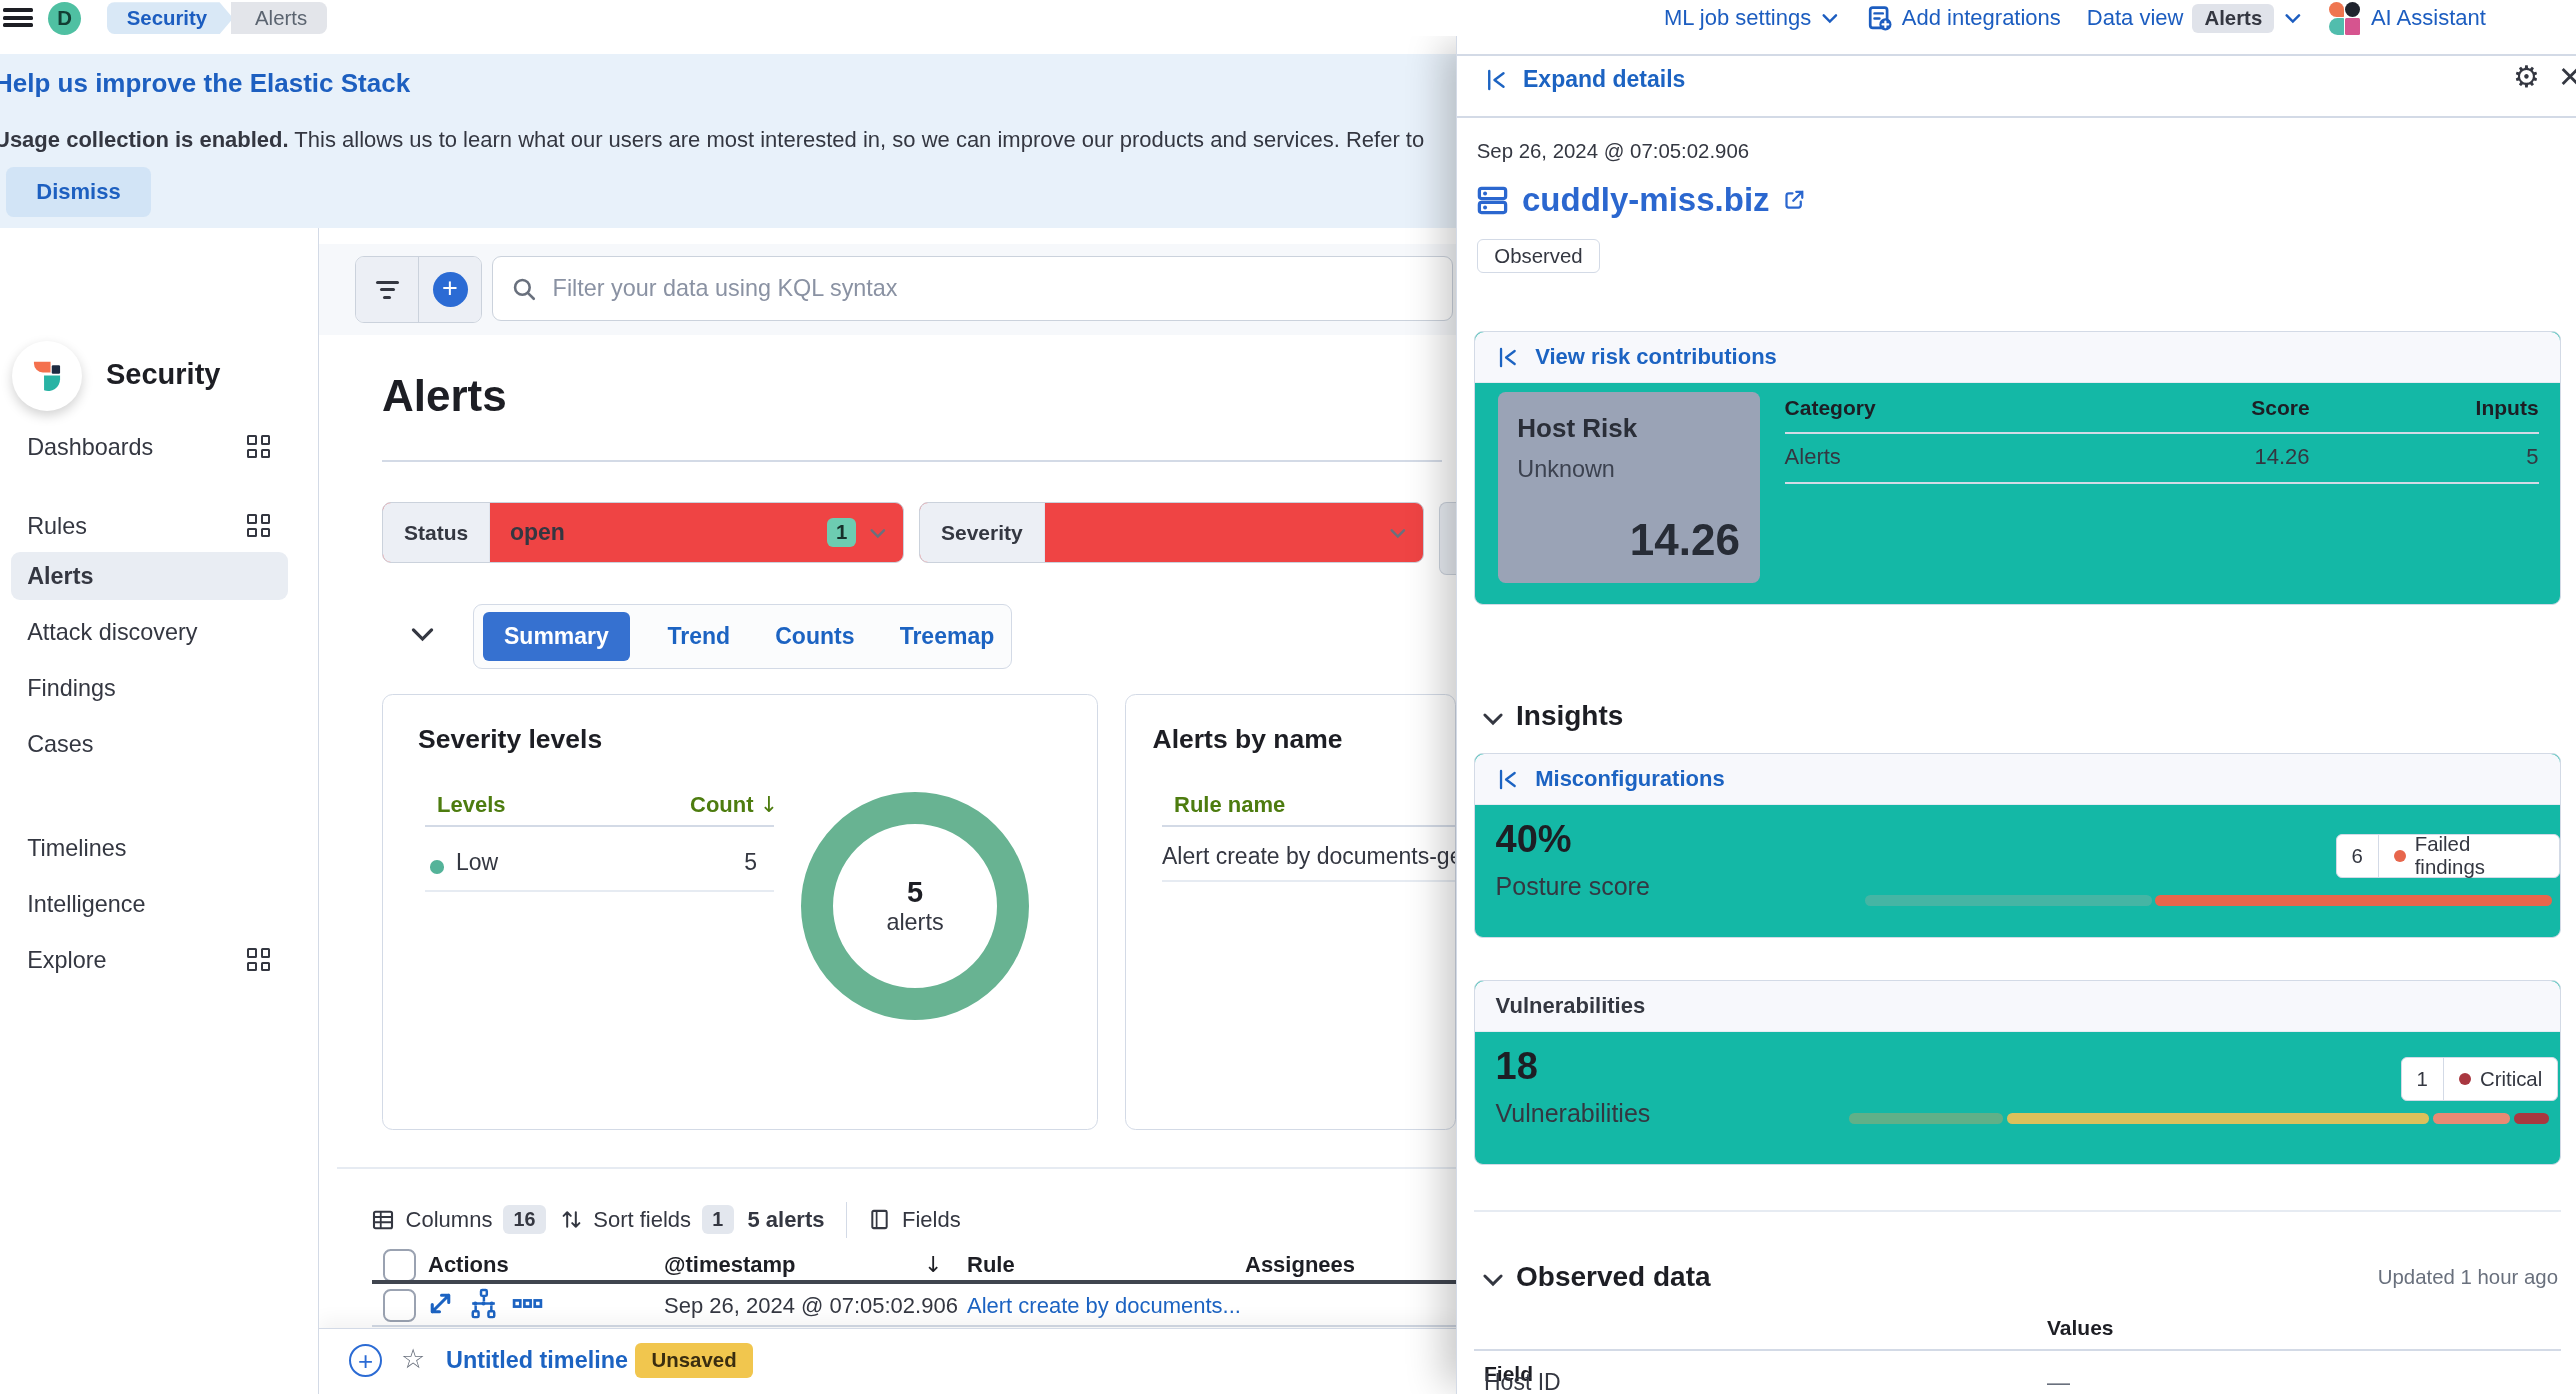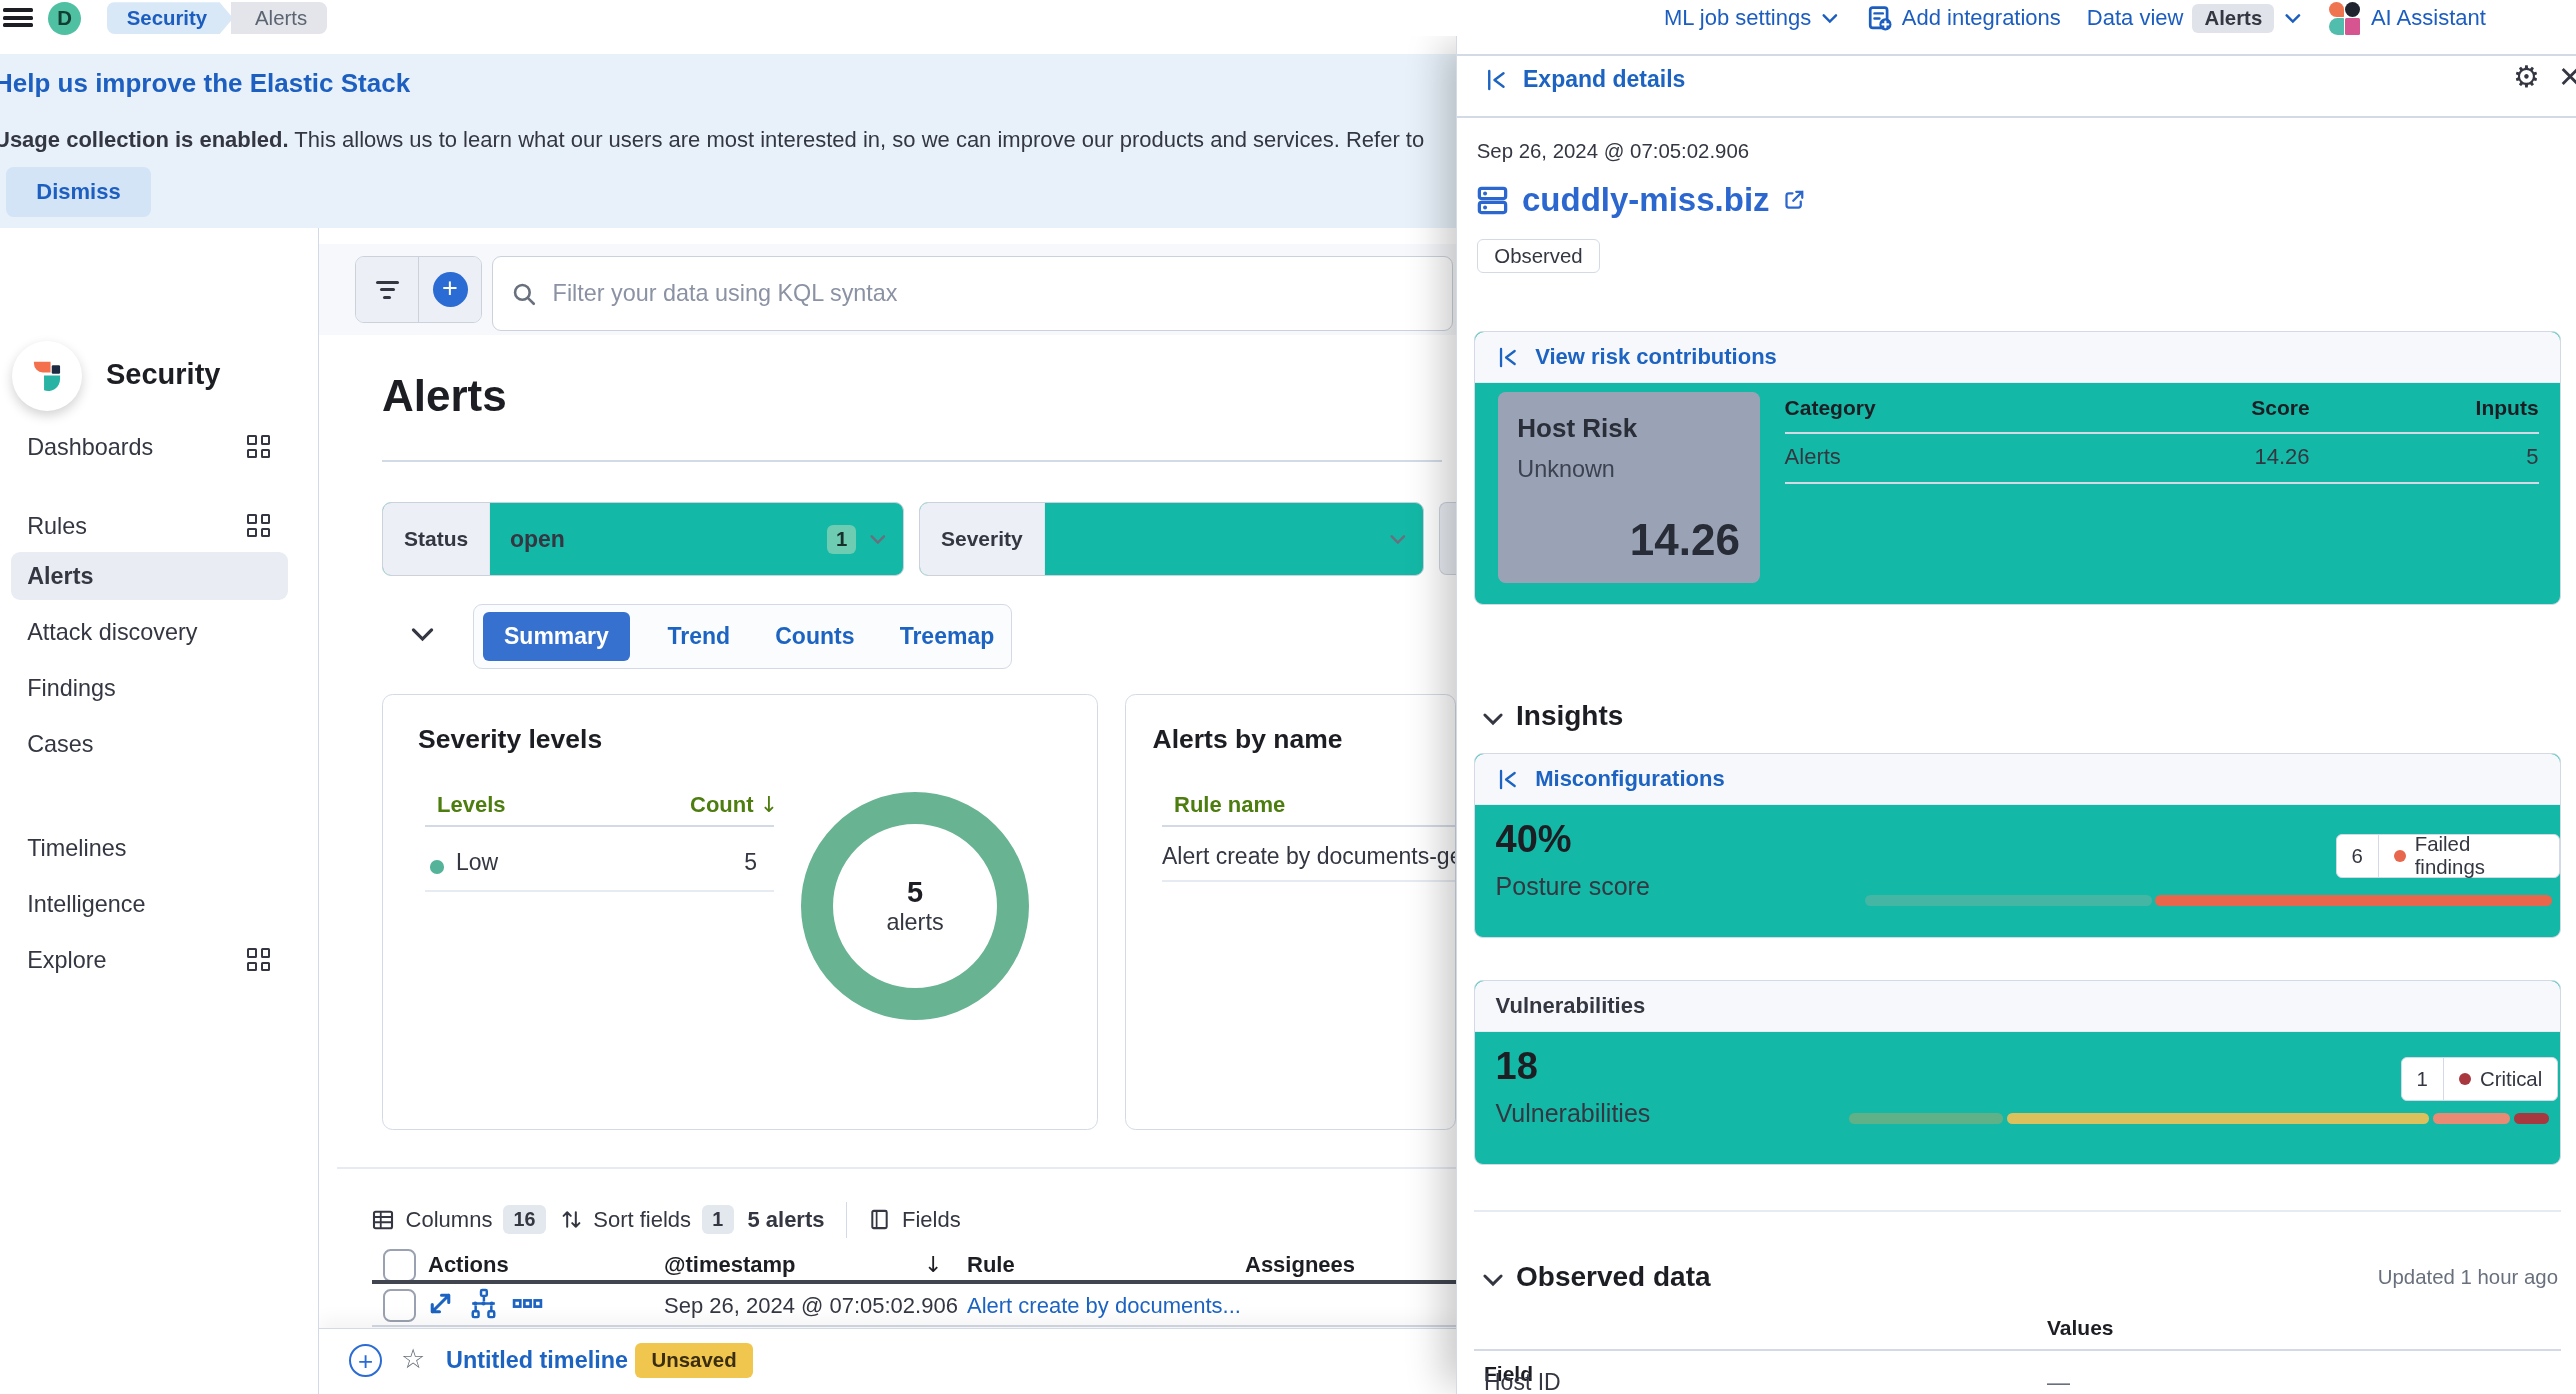--- a/index.html
+++ b/index.html
@@ -39,27 +39,27 @@
   .grid-ic i{border:2.3px solid #343741;border-radius:1.5px;display:block;}
   
   .qstrip{position:absolute;left:319px;top:244px;width:1137px;height:91px;background:#f6f8fb;}
   .btn-group{position:absolute;left:355px;top:256px;height:65px;display:flex;border:1.5px solid #cbd2dc;border-radius:9px;overflow:hidden;}
   .tool-btn{width:62px;height:65px;background:#eceff5;display:flex;align-items:center;justify-content:center;cursor:pointer;}
   .tool-btn + .tool-btn{border-left:1.5px solid #cbd2dc;}
   .filter-ic{width:26px;}
   .filter-ic i{display:block;height:3px;background:#343741;border-radius:1.5px;margin:4.5px auto;}
   .filter-ic i:nth-child(1){width:23px;}.filter-ic i:nth-child(2){width:15px;}.filter-ic i:nth-child(3){width:7.6px;}
   .plus-circle-filled{width:35px;height:35px;border-radius:50%;background:#2b6bd4;color:#fff;font-size:27px;line-height:33px;text-align:center;font-weight:500;}
-  .searchbar{position:absolute;left:492px;top:256px;width:961px;height:75px;background:#fff;border:1.5px solid #cbd2dc;border-radius:9px;display:flex;align-items:center;padding:0 18px;box-sizing:border-box;gap:13.6px;}
+  .searchbar{position:absolute;left:492px;top:256px;width:961px;height:65px;background:#fff;border:1.5px solid #cbd2dc;border-radius:9px;display:flex;align-items:center;padding:0 18px;box-sizing:border-box;gap:13.6px;}
   .searchbar input{border:none;outline:none;flex:1;font-size:23.4px;font-family:inherit;color:#343741;background:transparent;}
   .searchbar input::placeholder{color:#8a92a3;}
   .page-title{position:absolute;left:382px;top:342px;font-size:44px;font-weight:700;color:#1d1e24;}
   .hr1{position:absolute;left:382px;top:460px;width:1060px;height:1.5px;background:#d3dae6;}
   
-  .fgroup{position:absolute;top:502px;height:74px;background:#14b8a6;border:1.5px solid #cbd2dc;border-radius:9px;display:flex;align-items:center;box-sizing:border-box;overflow:hidden;cursor:pointer;}
+  .fgroup{position:absolute;top:502px;height:61px;background:#ef4444;border:1.5px solid #cbd2dc;border-radius:9px;display:flex;align-items:center;box-sizing:border-box;overflow:hidden;cursor:pointer;}
   .fg-label{height:100%;display:flex;align-items:center;padding:0 21px;background:#eceff5;font-size:21px;font-weight:600;color:#343741;border-right:1.5px solid #e0e5ee;}
   .fg-value{padding:0 19.7px;font-size:23px;color:#343741;font-weight:bold;}
   .fg-badge{margin-left:auto;background:#6dccb1;color:#17302a;font-size:20.4px;font-weight:600;border-radius:6px;padding:3px 9px;}
   .fg-chev{margin:0 15px 0 12px;}
   .fg-cut{position:absolute;left:1439px;top:502px;width:17.4px;height:73px;background:#e9edf3;border:1.5px solid #cbd2dc;border-right:none;border-radius:7.6px 0 0 7.6px;box-sizing:border-box;}
   
   .collapse-chev{position:absolute;left:408px;top:620px;width:29px;height:29px;cursor:pointer;}
   .tabgroup{position:absolute;left:473px;top:604px;height:65px;background:#fbfcfd;border:1.5px solid #d3dae6;border-radius:9px;display:flex;align-items:center;padding:0 9px;box-sizing:border-box;gap:30px;}
   .tab{font-size:23px;font-weight:600;color:#1c63c2;cursor:pointer;padding:0 7.6px;}
   .tab.active{background:#3671d0;color:#fff;border-radius:6px;padding:10.6px 21px;}

